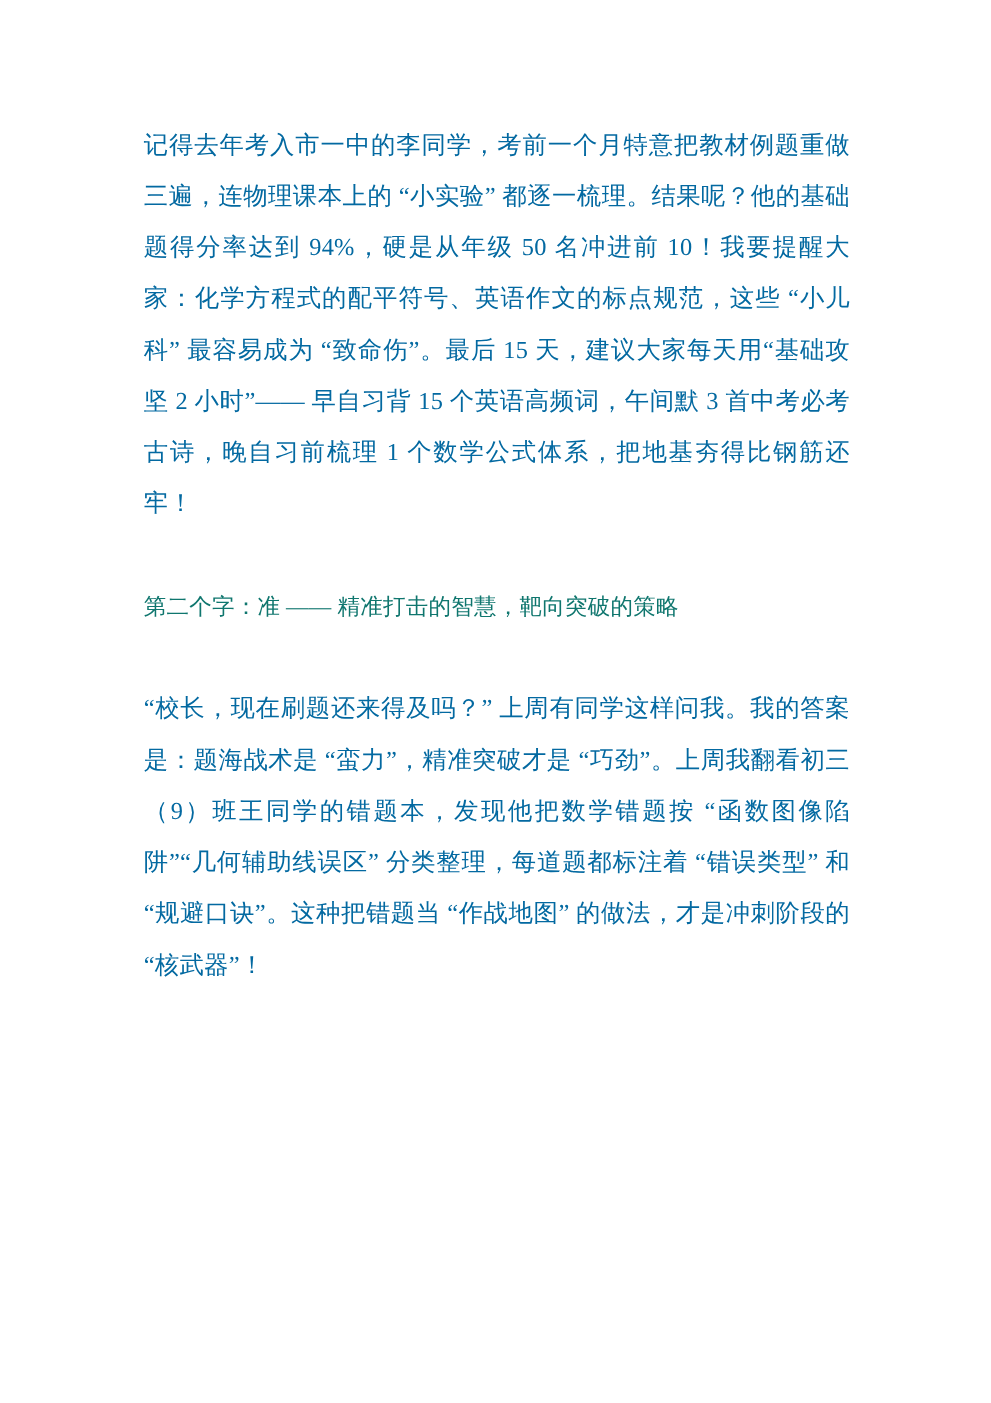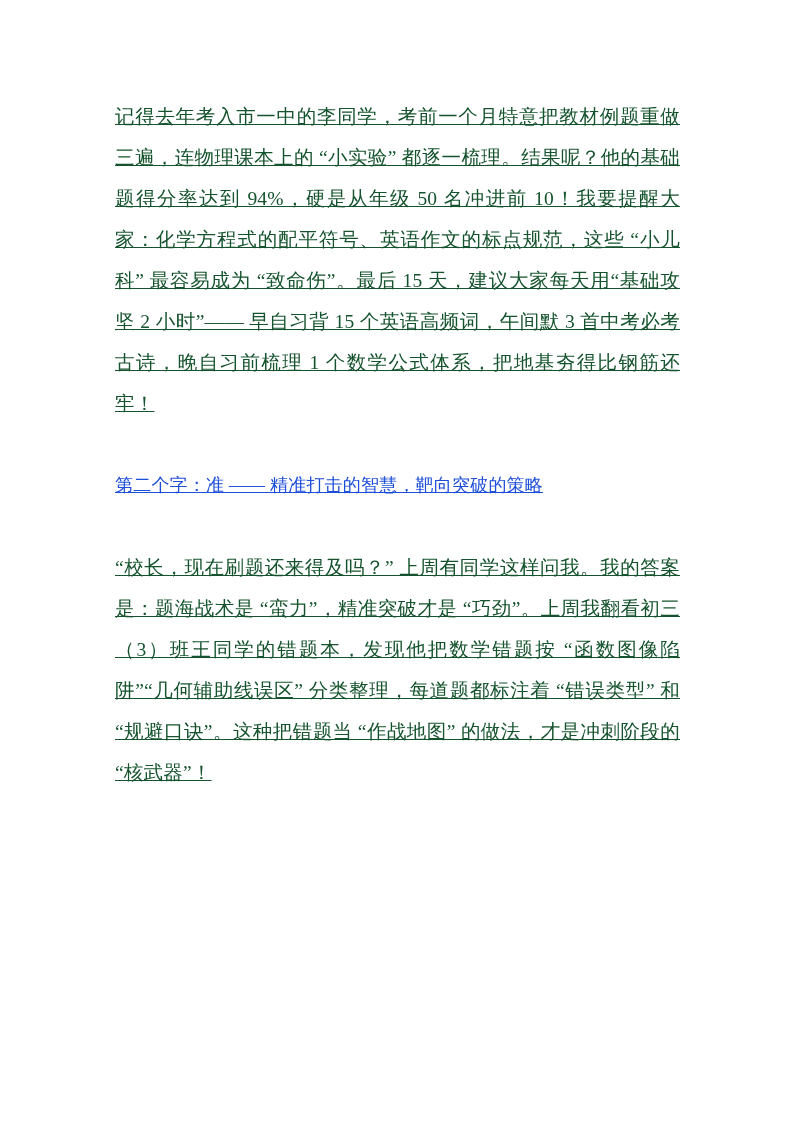--- a/index.html
+++ b/index.html
@@ -26,51 +26,49 @@
   .doc-body {
     width: 565px;
   }
   .para {
     font-size: 19.5px;
     line-height: 41px;
     text-align: justify;
     text-justify: inter-ideograph;
     letter-spacing: 0.2px;
     margin: 0;
-    color: #14532d;
-    text-decoration: underline;
+    color: #0369a1;
   }
   .gap-lg {
     height: 41px;
   }
   .gap-sm {
     height: 41px;
   }
   .heading-line {
     font-size: 18px;
     line-height: 41px;
     letter-spacing: 0.2px;
     margin: 0;
-    color: #1d4ed8;
-    text-decoration: underline;
+    color: #0f766e;
   }
 </style>
 </head>
 <body>
 
 <div class="page">
   <div class="doc-body">
 
     <p class="para">记得去年考入市一中的李同学，考前一个月特意把教材例题重做三遍，连物理课本上的 “小实验” 都逐一梳理。结果呢？他的基础题得分率达到 94%，硬是从年级 50 名冲进前 10！我要提醒大家：化学方程式的配平符号、英语作文的标点规范，这些 “小儿科” 最容易成为 “致命伤”。最后 15 天，建议大家每天用“基础攻坚 2 小时”—— 早自习背 15 个英语高频词，午间默 3 首中考必考古诗，晚自习前梳理 1 个数学公式体系，把地基夯得比钢筋还牢！</p>
 
     <div class="gap-lg"></div>
 
     <p class="heading-line">第二个字：准 —— 精准打击的智慧，靶向突破的策略</p>
 
     <div class="gap-sm"></div>
 
-    <p class="para">“校长，现在刷题还来得及吗？” 上周有同学这样问我。我的答案是：题海战术是 “蛮力”，精准突破才是 “巧劲”。上周我翻看初三（3）班王同学的错题本，发现他把数学错题按 “函数图像陷阱”“几何辅助线误区” 分类整理，每道题都标注着 “错误类型” 和 “规避口诀”。这种把错题当 “作战地图” 的做法，才是冲刺阶段的 “核武器”！</p>
+    <p class="para">“校长，现在刷题还来得及吗？” 上周有同学这样问我。我的答案是：题海战术是 “蛮力”，精准突破才是 “巧劲”。上周我翻看初三（9）班王同学的错题本，发现他把数学错题按 “函数图像陷阱”“几何辅助线误区” 分类整理，每道题都标注着 “错误类型” 和 “规避口诀”。这种把错题当 “作战地图” 的做法，才是冲刺阶段的 “核武器”！</p>
 
     <div class="gap-lg"></div>
 
 
   </div>
 </div>
 
 </body></html>

